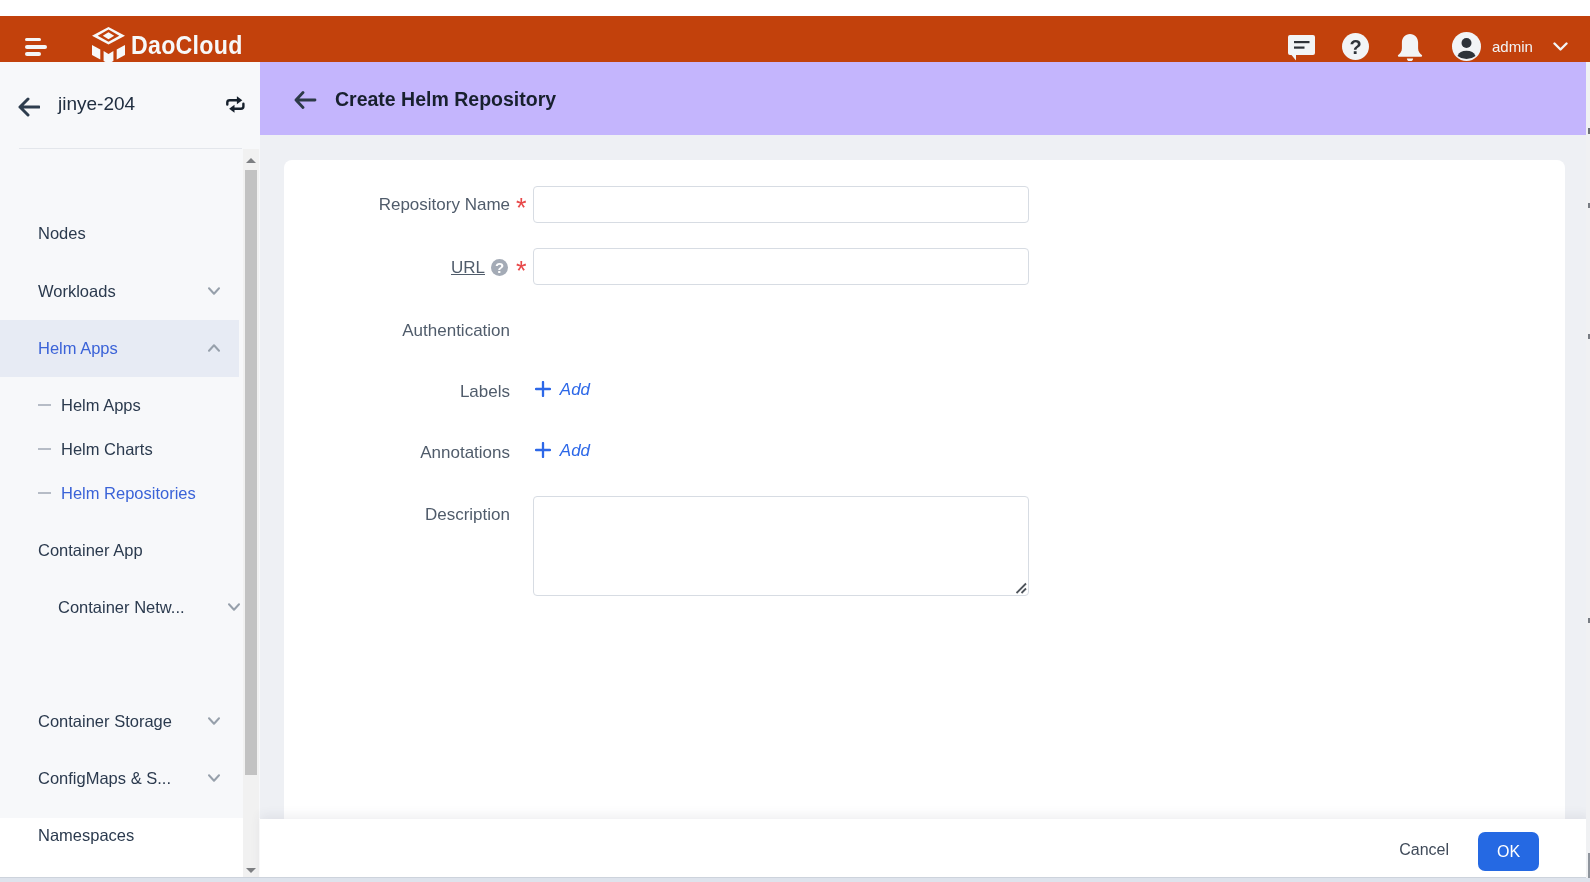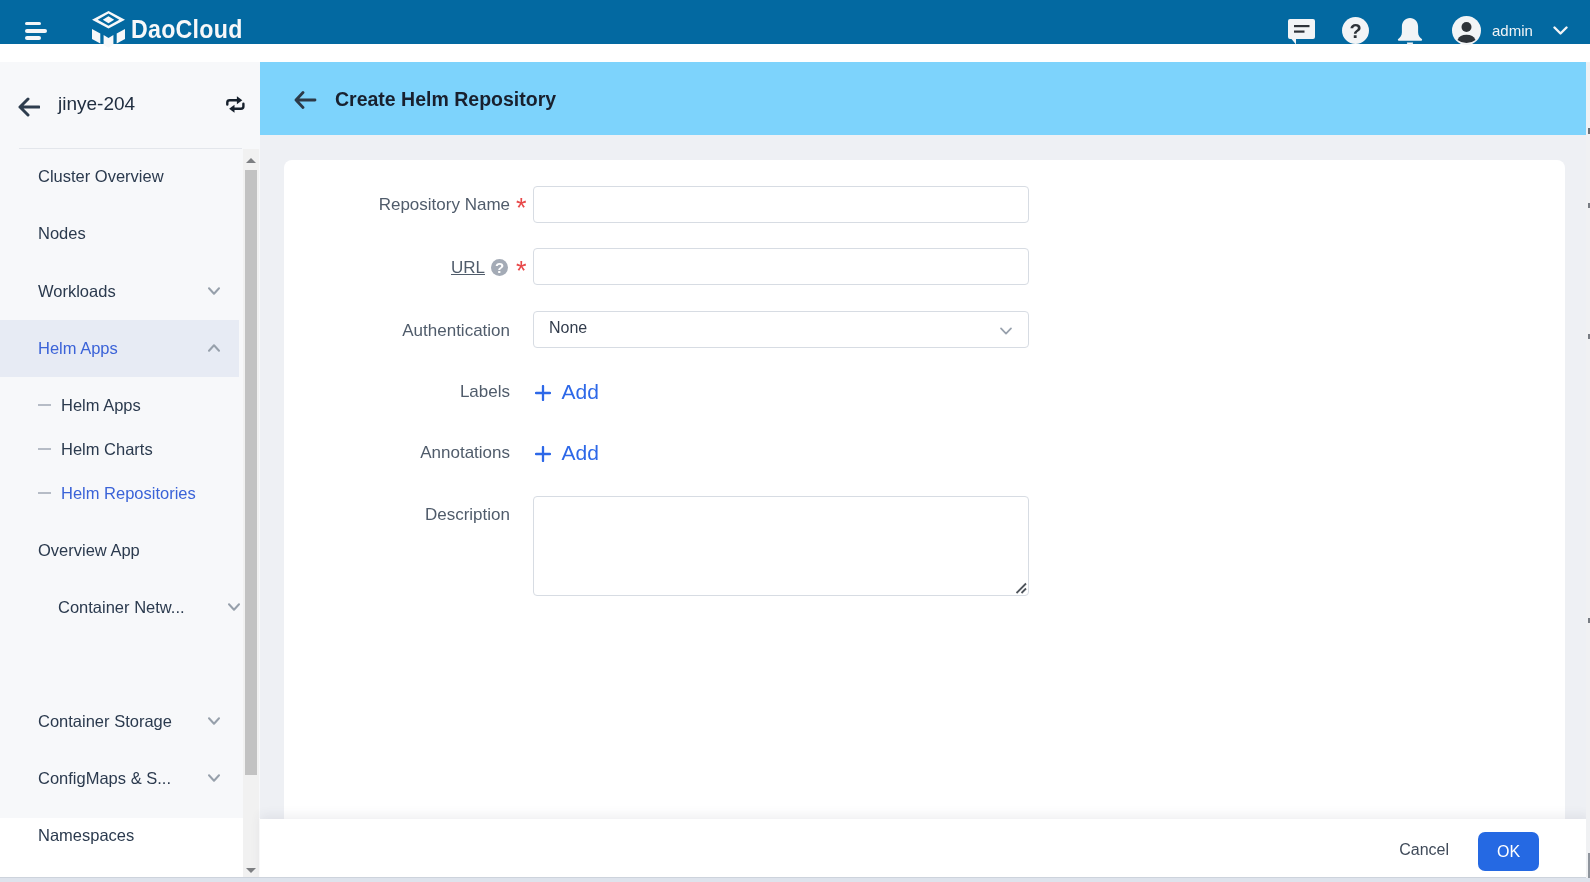--- a/index.html
+++ b/index.html
@@ -1,48 +1,48 @@
 <!DOCTYPE html>
 <html><head>
 <meta charset="utf-8">
 <style>
 * { margin:0; padding:0; box-sizing:border-box; }
 html,body { width:1590px; height:882px; overflow:hidden; font-family:"Liberation Sans", sans-serif; background:#fff; }
 
 
-#topbar { position:absolute; left:0; top:0; width:1590px; height:44px; background:#0369a1; }
+#topbar { position:absolute; left:0; top:16px; width:1590px; height:54px; background:#c2410c; }
 #hamburger { position:absolute; left:24.5px; top:21.7px; width:25px; height:20px; }
 #hamburger div { position:absolute; left:0; height:3.6px; background:#f4f6f8; border-radius:2px; }
 #logo { position:absolute; left:92px; top:11px; }
 #logotext { position:absolute; left:131px; top:13.5px; color:#f7f8f9; font-size:26.5px; font-weight:bold; transform:scaleX(0.875); transform-origin:left center; letter-spacing:0.3px; }
 .topicon { position:absolute; top:0; }
 
 
 #sidebar { position:absolute; left:0; top:62px; width:260px; height:756px; background:#f7f8fa; }
 #sbheader { position:absolute; left:0; top:0; width:260px; height:73px; }
 #sbname { position:absolute; left:58px; top:31px; font-size:19px; color:#202e40; }
 #sbdivider { position:absolute; left:19px; top:86px; width:223px; height:1px; background:#e3e6eb; }
 .mitem { position:absolute; left:0; width:239px; height:57px; display:flex; align-items:center; color:#2b3a4e; font-size:16.5px; }
 .mitem span { margin-left:38px; }
 .msub { position:absolute; left:0; width:239px; height:44px; display:flex; align-items:center; color:#2b3a4e; font-size:16.5px; }
 .dash { display:inline-block; width:13px; height:2px; background:#b6bcc6; margin-left:38px; margin-right:10px; }
 .chev { position:absolute; right:19px; }
 #sbscroll { position:absolute; left:243px; top:87px; width:16px; height:733px; background:#f1f1f1; }
 #sbthumb { position:absolute; left:2px; top:21px; width:12px; height:605px; background:#c2c2c2; }
 
 
-#main { position:absolute; left:260px; top:62px; width:1330px; height:820px; background:#7dd3fc; }
+#main { position:absolute; left:260px; top:62px; width:1330px; height:820px; background:#c4b5fd; }
 #mtitle { position:absolute; left:75px; top:26px; z-index:5; font-size:19.5px; font-weight:bold; color:#18202e; }
 #grayarea { position:absolute; left:0; top:73px; width:1327px; height:684px; background:#eef0f4; }
 #card { position:absolute; left:24px; top:25px; width:1281px; height:800px; background:#fff; border-radius:8px; }
 
 .flabel { position:absolute; font-size:17px; color:#505c6b; text-align:right; }
 .finput { position:absolute; left:249px; width:496px; height:37px; border:1px solid #d7dce3; border-radius:4px; background:#fff; }
 .req { color:#e8494a; font-size:27px; font-family:"Liberation Sans",sans-serif; }
-.addlink { position:absolute; color:#2d68e8; font-size:21px; }
+.addlink { position:absolute; color:#2d68e8; font-size:17px;font-style:italic; }
 
 
 #footer { position:absolute; left:260px; top:819px; width:1330px; height:59px; background:#fff; box-shadow:0 -4px 10px rgba(60,70,90,0.08); }
 #cancel { position:absolute; right:141px; top:22px; font-size:16px; color:#3f4a59; }
 #okbtn { position:absolute; right:51px; top:13px; width:61px; height:39px; background:#2569e3; border-radius:7px; color:#fff; font-size:16px; text-align:center; line-height:39px; }
 #bottomstrip { position:absolute; left:0; top:877px; width:1590px; height:5px; background:#dee3ec; border-top:1px solid #cdd3dc; }
 </style>
 </head>
 <body>
 <div id="topbar">
@@ -94,43 +94,40 @@
     <svg style="position:absolute;left:222px;top:28px;" width="26" height="26" viewBox="0 0 26 26">
       <g stroke="#16202c" stroke-width="2.4" fill="none" stroke-linecap="round">
         <path d="M5.3 14.6 L5.3 12.4 Q5.3 10.2 7.8 10.2 L15.2 10.2"></path>
         <path d="M21.4 13.8 L21.4 16.5 Q21.4 18.7 18.9 18.7 L12.2 18.7"></path>
       </g>
       <path d="M14.9 6.2 L20.3 10.2 L14.9 14.2 Z" fill="#16202c"></path>
       <path d="M12.5 14.7 L7.1 18.7 L12.5 22.7 Z" fill="#16202c"></path>
     </svg>
   </div>
   <div id="sbdivider"></div>
-  <div class="mitem" style="top:85.5px;">
-      <span>Cluster Overview</span>
-    </div>
   <div class="mitem" style="top:142.5px;">
       <span>Nodes</span>
     </div>
   <div class="mitem" style="top:200.5px;">
       <span>Workloads</span>
     <svg class="chev" width="12" height="8" viewBox="0 0 12 8">
         <path d="M1 1.3 L6 6.7 L11 1.3" stroke="#97a0ab" stroke-width="2" fill="none" stroke-linecap="round" stroke-linejoin="round"></path>
       </svg>
   </div>
   <div class="mitem" style="top:257.5px; background:#e7ebf4; color:#3b63d8;">
       <span>Helm Apps</span>
     <svg class="chev" width="12" height="8" viewBox="0 0 12 8">
         <path d="M1 6.7 L6 1.3 L11 6.7" stroke="#97a0ab" stroke-width="2" fill="none" stroke-linecap="round" stroke-linejoin="round"></path>
       </svg>
   </div>
   <div class="msub" style="top:321px;"><span class="dash"></span>Helm Apps</div>
   <div class="msub" style="top:365px;"><span class="dash"></span>Helm Charts</div>
   <div class="msub" style="top:409px; color:#3b63d8;"><span class="dash"></span>Helm Repositories</div>
   <div class="mitem" style="top:459.5px;">
-      <span>Overview App</span>
+      <span>Container App</span>
     </div>
   <div class="mitem" style="top:516.5px;margin-left:20px;">
       <span>Container Netw...</span>
     <svg class="chev" width="12" height="8" viewBox="0 0 12 8">
         <path d="M1 1.3 L6 6.7 L11 1.3" stroke="#97a0ab" stroke-width="2" fill="none" stroke-linecap="round" stroke-linejoin="round"></path>
       </svg>
   </div>
   <div class="mitem" style="top:630.5px;">
       <span>Container Storage</span>
     <svg class="chev" width="12" height="8" viewBox="0 0 12 8">
@@ -164,26 +161,20 @@
         <div class="req" style="position:absolute; left:232px; top:33px;">*</div>
       <div class="finput" style="top:25.5px;"></div>
       <div class="flabel" style="right:1080px; top:98px;text-decoration:underline;">URL</div>
         <svg style="position:absolute; left:207px; top:99px;" width="17" height="17" viewBox="0 0 17 17">
           <circle cx="8.5" cy="8.5" r="8.5" fill="#a4abb6"></circle>
           <text x="8.5" y="13.6" font-size="15" font-weight="bold" fill="#fff" text-anchor="middle">?</text>
         </svg>
         <div class="req" style="position:absolute; left:232px; top:95.5px;">*</div>
       <div class="finput" style="top:88px;"></div>
       <div class="flabel" style="right:1055px; top:161px;">Authentication</div>
-      <div class="finput" style="top:151px;">
-        <div style="position:absolute; left:15px; top:7px; font-size:16px; color:#333d4d;">None</div>
-        <svg style="position:absolute; right:16px; top:15px;" width="12" height="8" viewBox="0 0 12 8">
-            <path d="M1 1.3 L6 6.7 L11 1.3" stroke="#98a1ad" stroke-width="1.7" fill="none" stroke-linecap="round" stroke-linejoin="round"></path>
-          </svg>
-      </div>
       <div class="flabel" style="right:1055px; top:222px;">Labels</div>
       <div class="addlink" style="left:251px; top:219.5px;"><svg width="16" height="16" viewBox="0 0 16 16" style="vertical-align:-2.5px;">
             <path d="M8 1 L8 15 M1 8 L15 8" stroke="#2d68e8" stroke-width="2.3" stroke-linecap="round"></path>
           </svg>&nbsp; Add</div>
       <div class="flabel" style="right:1055px; top:283px;">Annotations</div>
       <div class="addlink" style="left:251px; top:280.5px;"><svg width="16" height="16" viewBox="0 0 16 16" style="vertical-align:-2.5px;">
             <path d="M8 1 L8 15 M1 8 L15 8" stroke="#2d68e8" stroke-width="2.3" stroke-linecap="round"></path>
           </svg>&nbsp; Add</div>
       <div class="flabel" style="right:1055px; top:344.5px;">Description</div>
       <div class="finput" style="top:336px; height:100px;">

